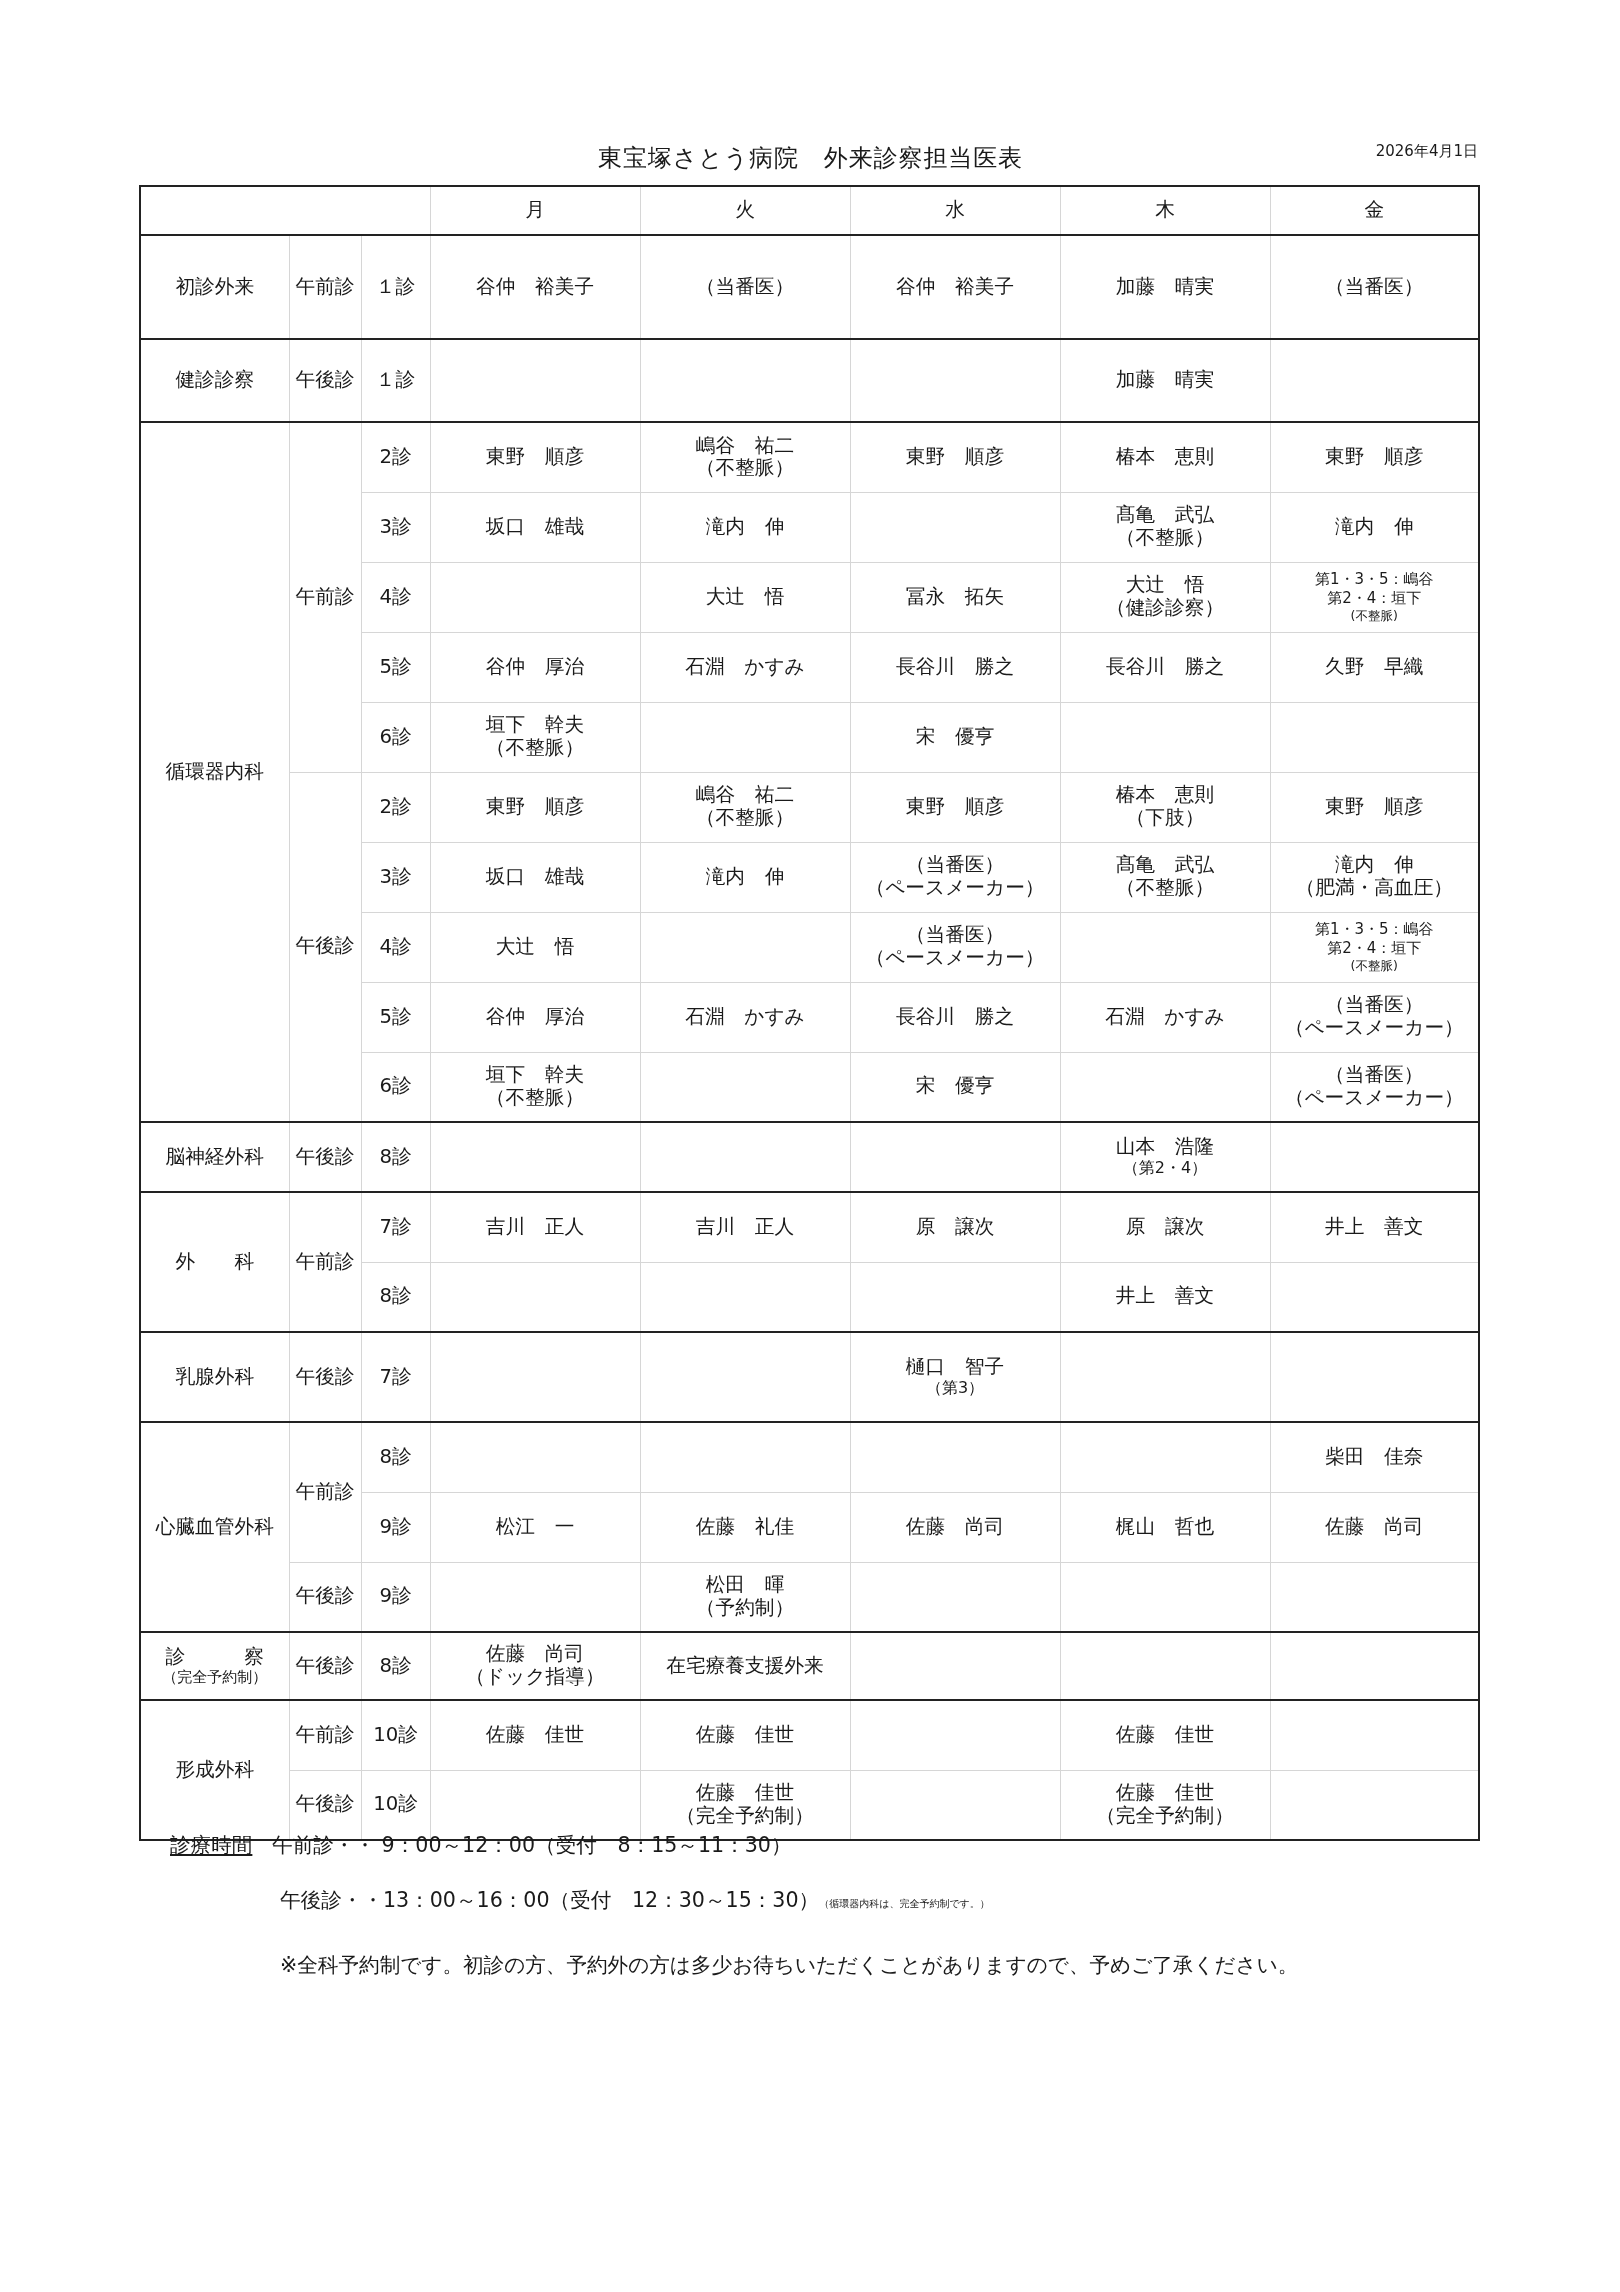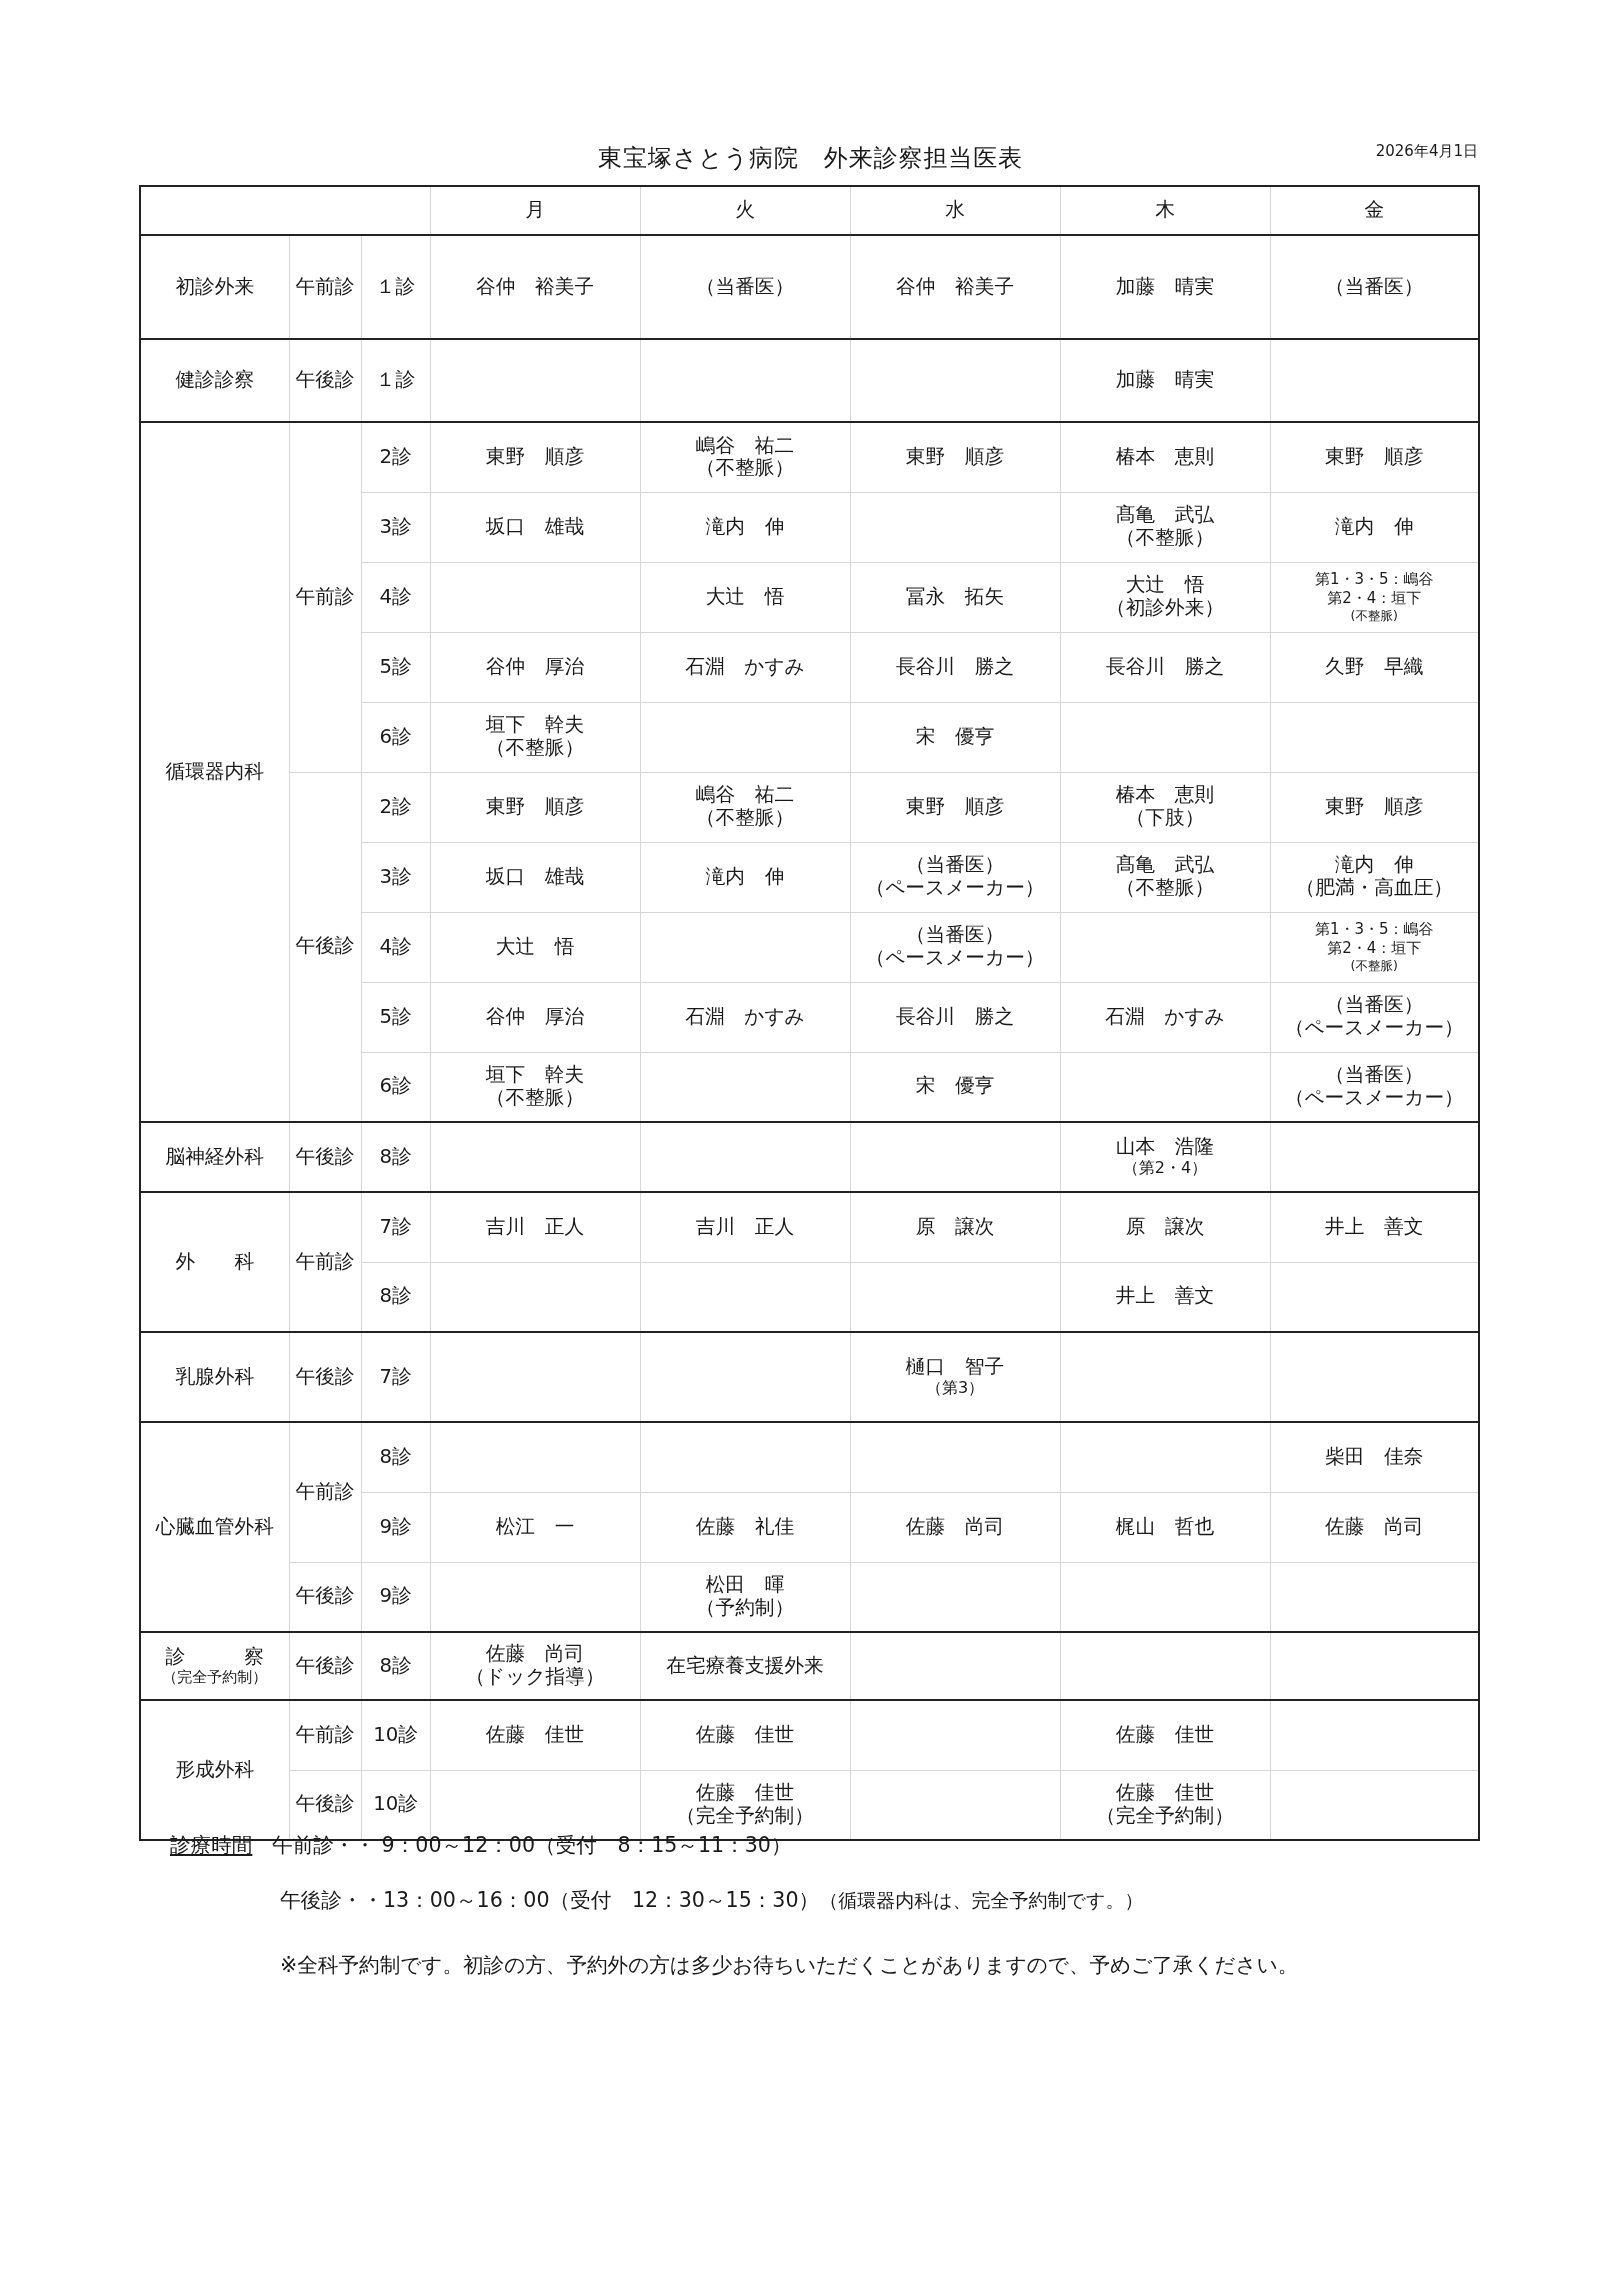--- a/index.html
+++ b/index.html
@@ -19,21 +19,21 @@
   th.day { font-size: 20.6px; font-weight: bold; height: 47px; }
   td.dept { font-size: 19.7px; }
   td.sess, td.room { font-size: 19px; }
   .sub { display: block; font-size: 19.7px; }
   .small { display: block; font-size: 14.3px; }
   .tiny { font-size: 15px; line-height: 1.2; }
   .tiny .small { font-size: 13.4px; }
   .dept-sub { display: block; font-size: 15px; }
   .footer { position: absolute; left: 170px; font-size: 20.6px; white-space: nowrap; }
   .footer .head { text-decoration: underline; margin-right: 19.7px; }
-  .footer .note-small { font-size: 19px; }
+  .footer .note-small { font-size: 10px; }
 </style>
 </head>
 <body>
 
 <div class="title">東宝塚さとう病院　外来診察担当医表</div>
 <div class="date">2026年4月1日</div>
 
 <table class="sched">
   <colgroup>
     <col style="width:149px">
@@ -130,21 +130,21 @@
         <td class="room">4診</td>
         <td></td>
         <td>
           <span class="sub">大辻　悟</span>
         </td>
         <td>
           <span class="sub">冨永　拓矢</span>
         </td>
         <td>
           <span class="sub">大辻　悟</span>
-          <span class="sub">（初診外来）</span>
+          <span class="sub">（健診診察）</span>
         </td>
         <td class="tiny">
           <span class="sub tiny-line">第1・3・5：嶋谷</span>
           <span class="sub tiny-line">第2・4：垣下</span>
           <span class="small">(不整脈)</span>
         </td>
       </tr>
       <tr class="inner" style="height: 70px;">
         <td class="room">5診</td>
         <td>

